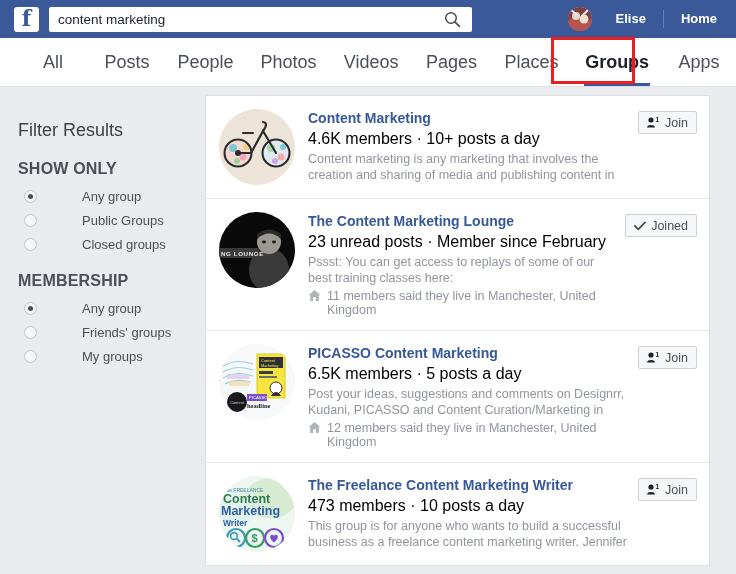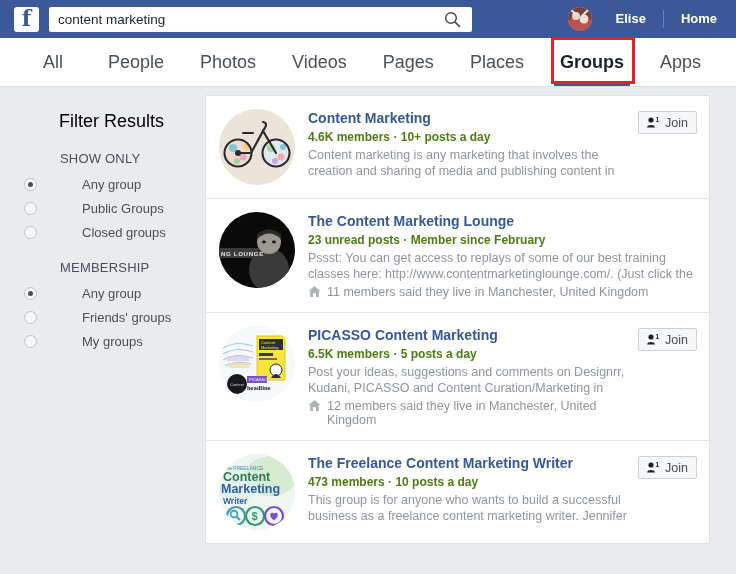--- a/index.html
+++ b/index.html
@@ -136,33 +136,31 @@
     height: 487px;
     background: #e9ebee;
   }
   .sidebar {
     width: 205px;
     flex: 0 0 205px;
     padding: 16px 0 0 18px;
   }
   .filter-title {
     font-size: 18px;
-    color: #000000;
+    color: #404040;
     font-weight: normal;
-    margin: 8px 0 19px 0;
-    text-align: center;
+    margin: 17px 0 19px 0;
   }
   .filter-group { margin-bottom: 16px; }
   .filter-head {
-    font-size: 13px;
-    font-weight: normal;
+    font-size: 16px;
+    font-weight: bold;
     color: #4b4f56;
     letter-spacing: .2px;
     margin-bottom: 6px;
-    margin-left: 42px;
   }
   .radio-row {
     display: flex;
     align-items: center;
     height: 24px;
     cursor: pointer;
     padding-left: 6px;
     gap: 36px;
   }
   .radio {
@@ -217,24 +215,23 @@
   .card-title {
     font-size: 14px;
     font-weight: bold;
     color: #365899;
     text-decoration: none;
     display: inline-block;
     margin: 1px 0 4px 0;
     cursor: pointer;
   }
   .card-meta {
-    font-size: 12px;
-    color: #4d7c0f;
+    font-size: 16px;
+    color: #000000;
     margin-bottom: 3px;
-    font-weight: bold;
   }
   .card-desc {
     font-size: 12.5px;
     color: #90949c;
     line-height: 16px;
     max-height: 32px;
     overflow: hidden;
   }
   .card-loc {
     font-size: 12.5px;
@@ -289,20 +286,21 @@
       </svg>
     </div>
     <a class="nav-name">Elise</a>
     <div class="nav-sep"></div>
     <a class="nav-home">Home</a>
   </div>
 </div>
 
 <div class="tabbar">
   <div class="tab">All</div>
+  <div class="tab">Posts</div>
   <div class="tab">People</div>
   <div class="tab">Photos</div>
   <div class="tab">Videos</div>
   <div class="tab">Pages</div>
   <div class="tab">Places</div>
   <div class="tab active">Groups</div>
   <div class="tab">Apps</div>
   <div class="tab-highlight"></div>
 </div>
 
@@ -405,20 +403,28 @@
         <div class="card-main">
           <a class="card-title">The Content Marketing Lounge</a>
           <div class="card-meta">23 unread posts · Member since February</div>
           <div class="card-desc">Pssst: You can get access to replays of some of our best training classes here: http://www.contentmarketinglounge.com/. (Just click the big green…</div>
           <div class="card-loc">
             <svg class="home-icon" width="13" height="13" viewBox="0 0 13 13">
               <path d="M6.5 1 L12.5 6.3 L10.8 6.3 L10.8 12 L7.9 12 L7.9 8.2 L5.1 8.2 L5.1 12 L2.2 12 L2.2 6.3 L0.5 6.3 Z" fill="#b0b3b8"></path>
             </svg>
             <span>11 members said they live in Manchester, United Kingdom</span>
           </div>
+        </div>
+        <div class="card-action">
+          <button class="btn">
+            <svg width="12" height="10" viewBox="0 0 12 10">
+              <path d="M1 5 L4.3 8.3 L11 1.4" fill="none" stroke="#4b4f56" stroke-width="1.8" stroke-linecap="round" stroke-linejoin="round"></path>
+            </svg>
+            <span>Joined</span>
+          </button>
         </div>
       </div>
 
       <div class="card">
         <div class="card-avatar">
           <svg viewBox="0 0 76 76">
             <rect width="76" height="76" fill="#f7f8fa"></rect>
             <g stroke="#7fc5d8" fill="none" stroke-width="1.1" opacity=".8">
               <path d="M4 22 Q18 14 34 20"></path>
                 <path d="M4 28 Q18 20 34 26"></path>

